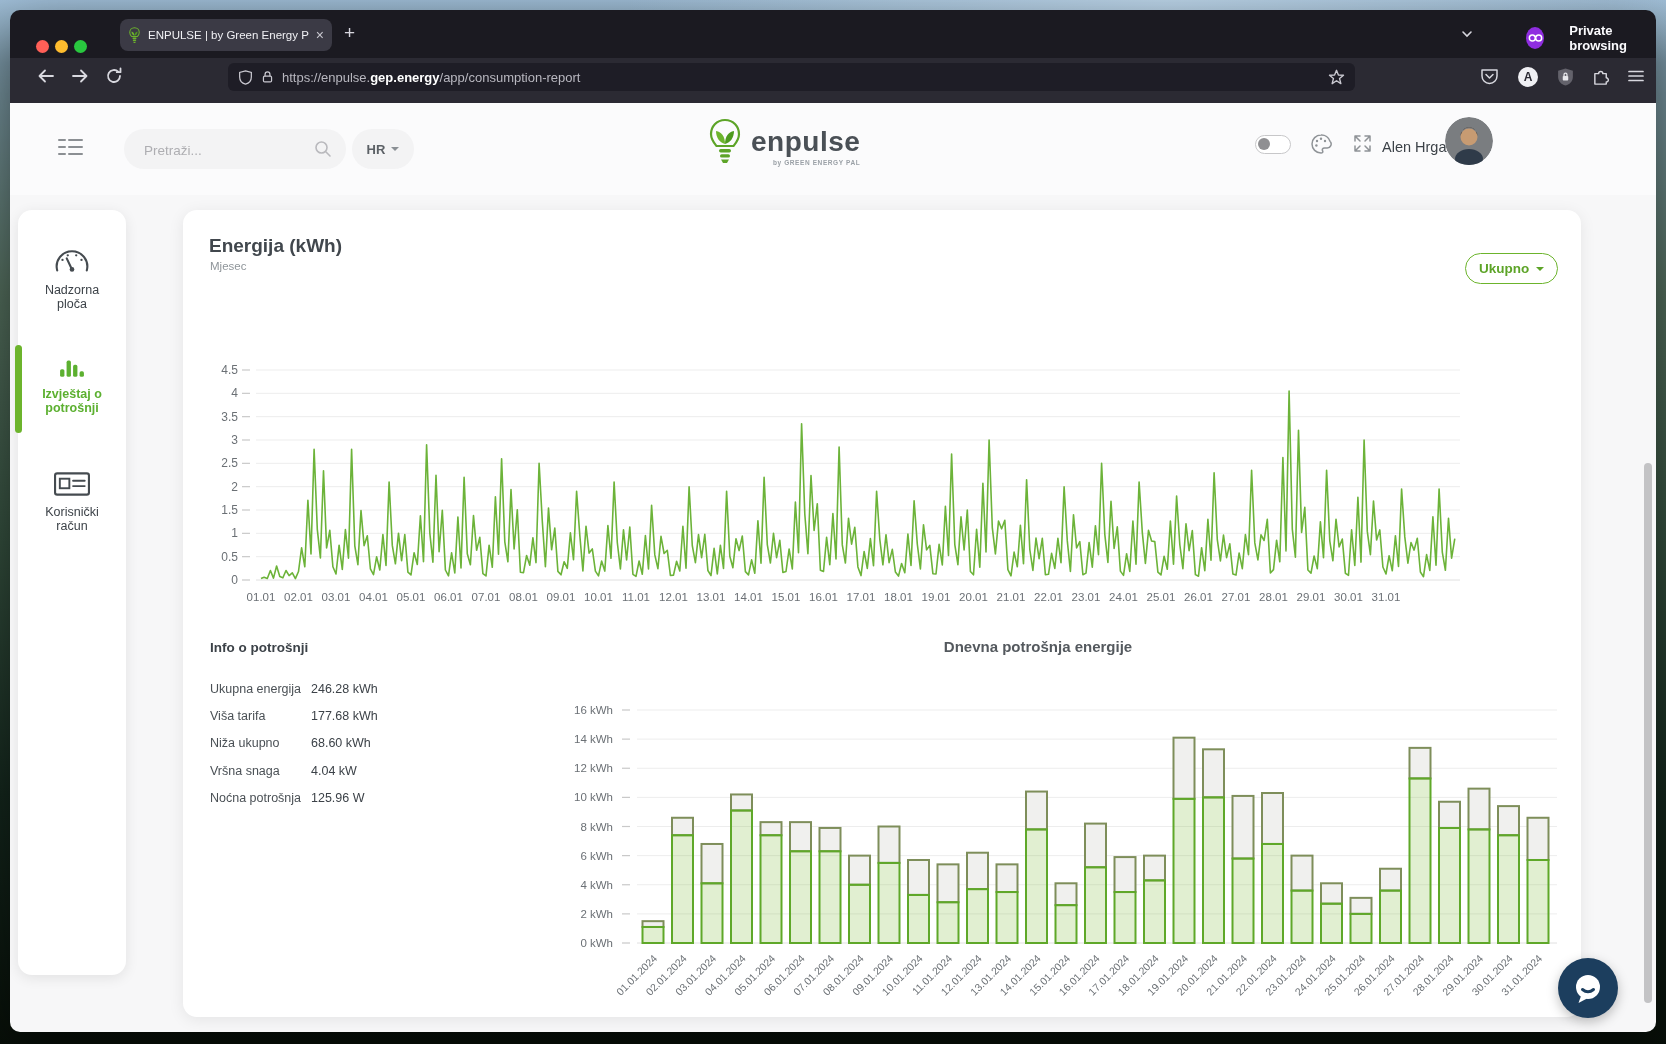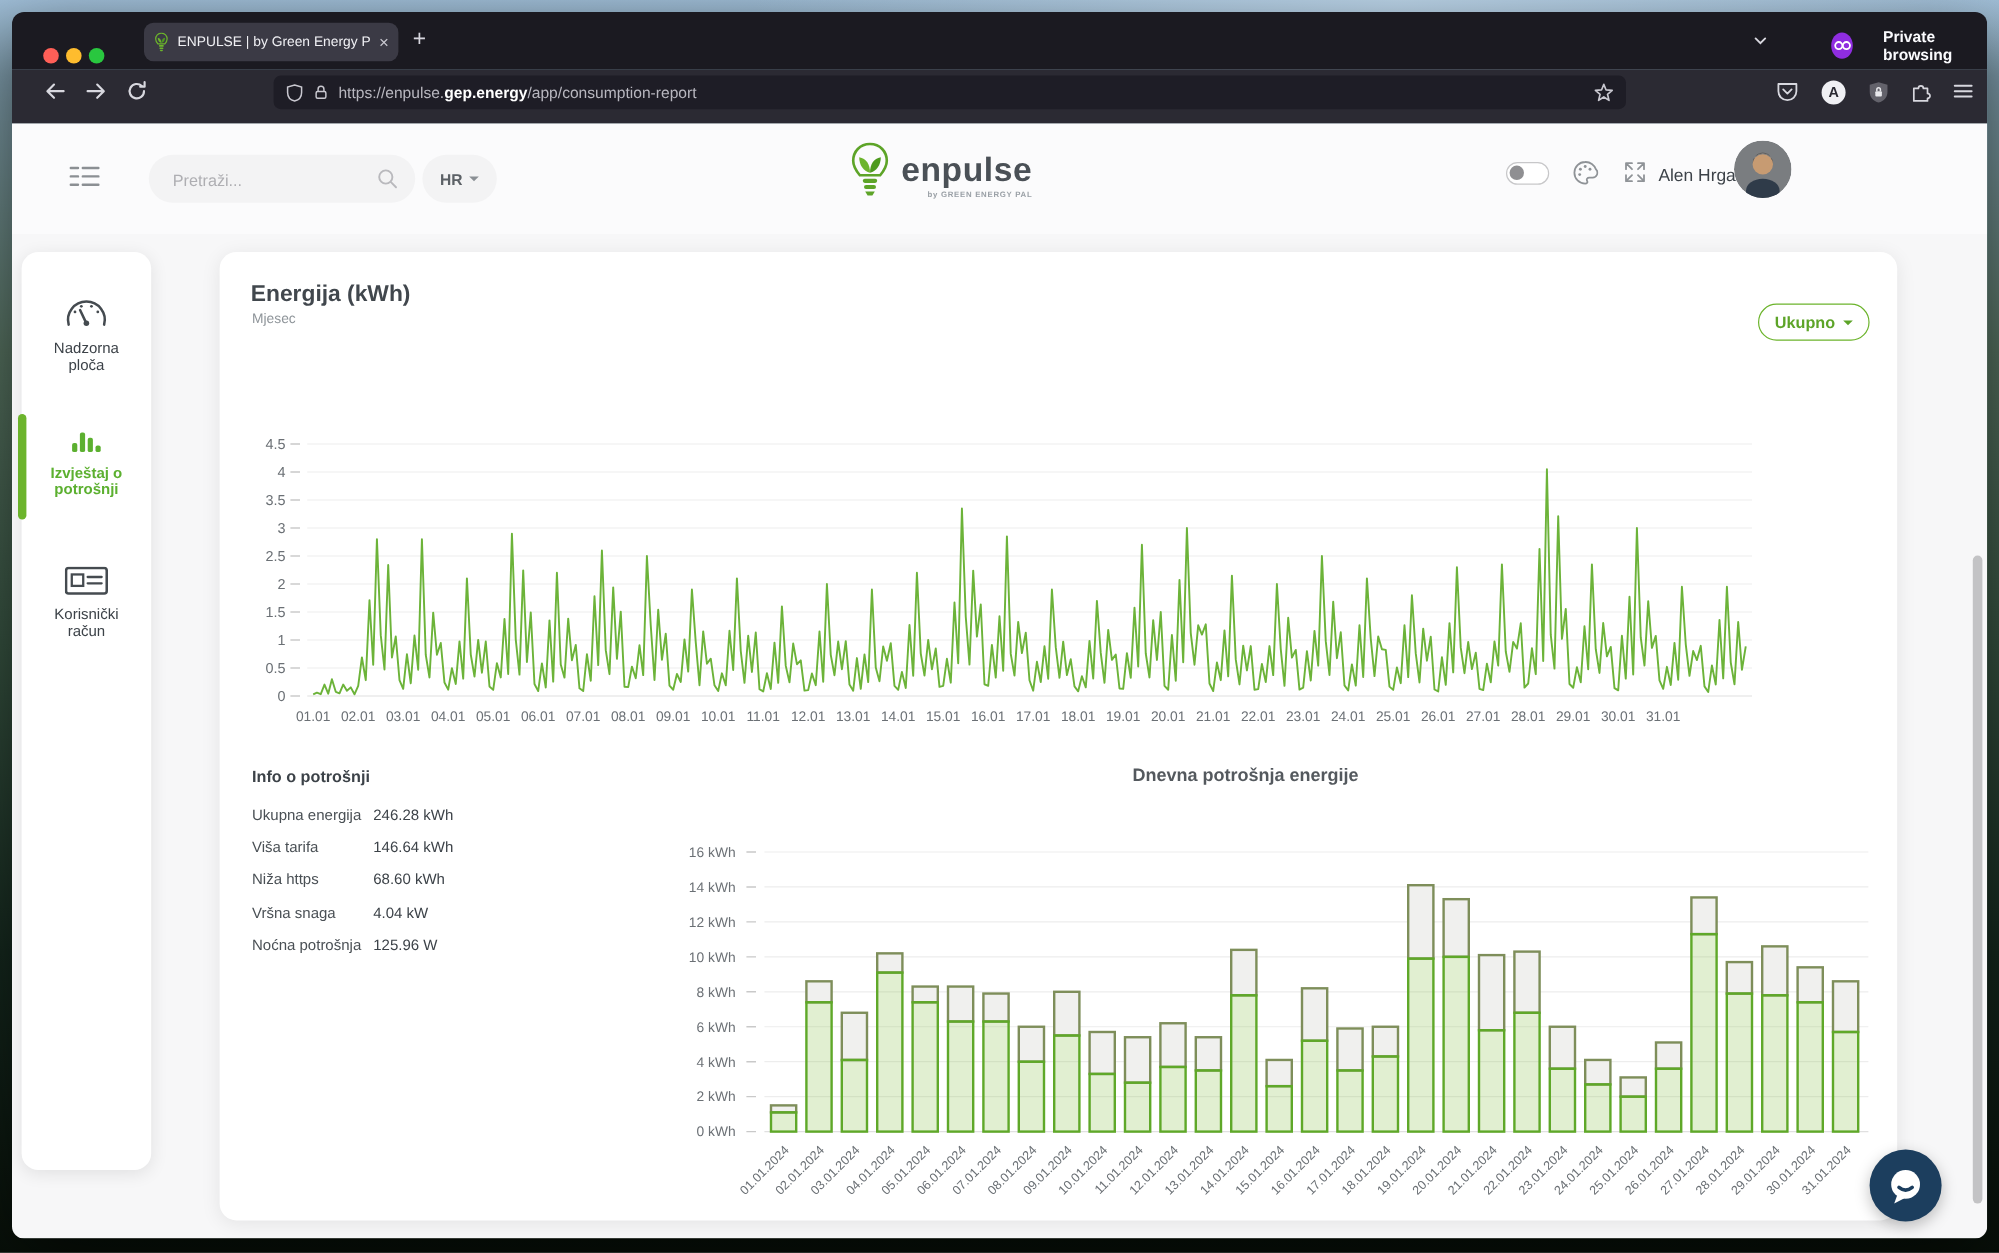--- a/index.html
+++ b/index.html
@@ -74,21 +74,21 @@
   .card-title{position:absolute;left:26px;top:25px;font-size:19px;font-weight:700;color:#41474d}
   .card-sub{position:absolute;left:27px;top:50px;font-size:11.5px;color:#8f959a}
   .total-btn{position:absolute;left:1282px;top:43px;height:31px;padding:0 13px;border:1.5px solid #6cb42c;border-radius:16px;
     background:#fff;color:#5da428;font-size:13.5px;font-weight:700;display:flex;align-items:center;gap:7px;box-sizing:border-box}
   .total-btn .caret{border-top-color:#5da428}
   .legend{position:absolute;left:0;top:112px;width:1340px;display:flex;justify-content:center;align-items:center;gap:6px}
   .legend-ring{width:14px;height:14px;border:2px solid #6cb42c;border-radius:50%;background:#eef7e4;box-sizing:border-box}
   .legend-label{font-size:12px;color:#5c6166}
   .linechart{position:absolute;left:15px;top:133px}
   .info{position:absolute;left:27px;top:430px;width:300px}
-  .info-head{font-size:13.5px;font-weight:700;color:#3c4248;margin-bottom:10px}
+  .info-head{font-size:13.5px;font-weight:700;color:#3c4248;margin-bottom:20px}
   .info-row{display:flex;height:27.4px;align-items:center;font-size:12.5px}
   .info-row .lab{width:101px;color:#4a5055}
   .info-row .val{color:#3c4248}
   .bar-title{position:absolute;left:330px;top:428px;width:1050px;text-align:center;font-size:15px;font-weight:700;color:#54595e}
   .barchart{position:absolute;left:330px;top:450px}
   
   .scrollbar{position:absolute;right:4px;top:360px;width:8px;height:540px;border-radius:4px;background:#c3c3c5}
   .chat-btn{position:absolute;left:1548px;top:855px;width:60px;height:60px;border-radius:50%;background:#1c3e5e;
     display:flex;align-items:center;justify-content:center;box-shadow:0 4px 12px rgba(0,0,0,.25)}
   svg{display:block}
@@ -386,24 +386,24 @@
         </div>
 
       <div class="info">
         <div class="info-head">Info o potrošnji</div>
         <div class="info-row">
             <span class="lab">Ukupna energija</span>
             <span class="val">246.28 kWh</span>
           </div>
         <div class="info-row">
             <span class="lab">Viša tarifa</span>
-            <span class="val">146.64 kWh</span>
+            <span class="val">177.68 kWh</span>
           </div>
         <div class="info-row">
-            <span class="lab">Niža https</span>
+            <span class="lab">Niža ukupno</span>
             <span class="val">68.60 kWh</span>
           </div>
         <div class="info-row">
             <span class="lab">Vršna snaga</span>
             <span class="val">4.04 kW</span>
           </div>
         <div class="info-row">
             <span class="lab">Noćna potrošnja</span>
             <span class="val">125.96 W</span>
           </div>

